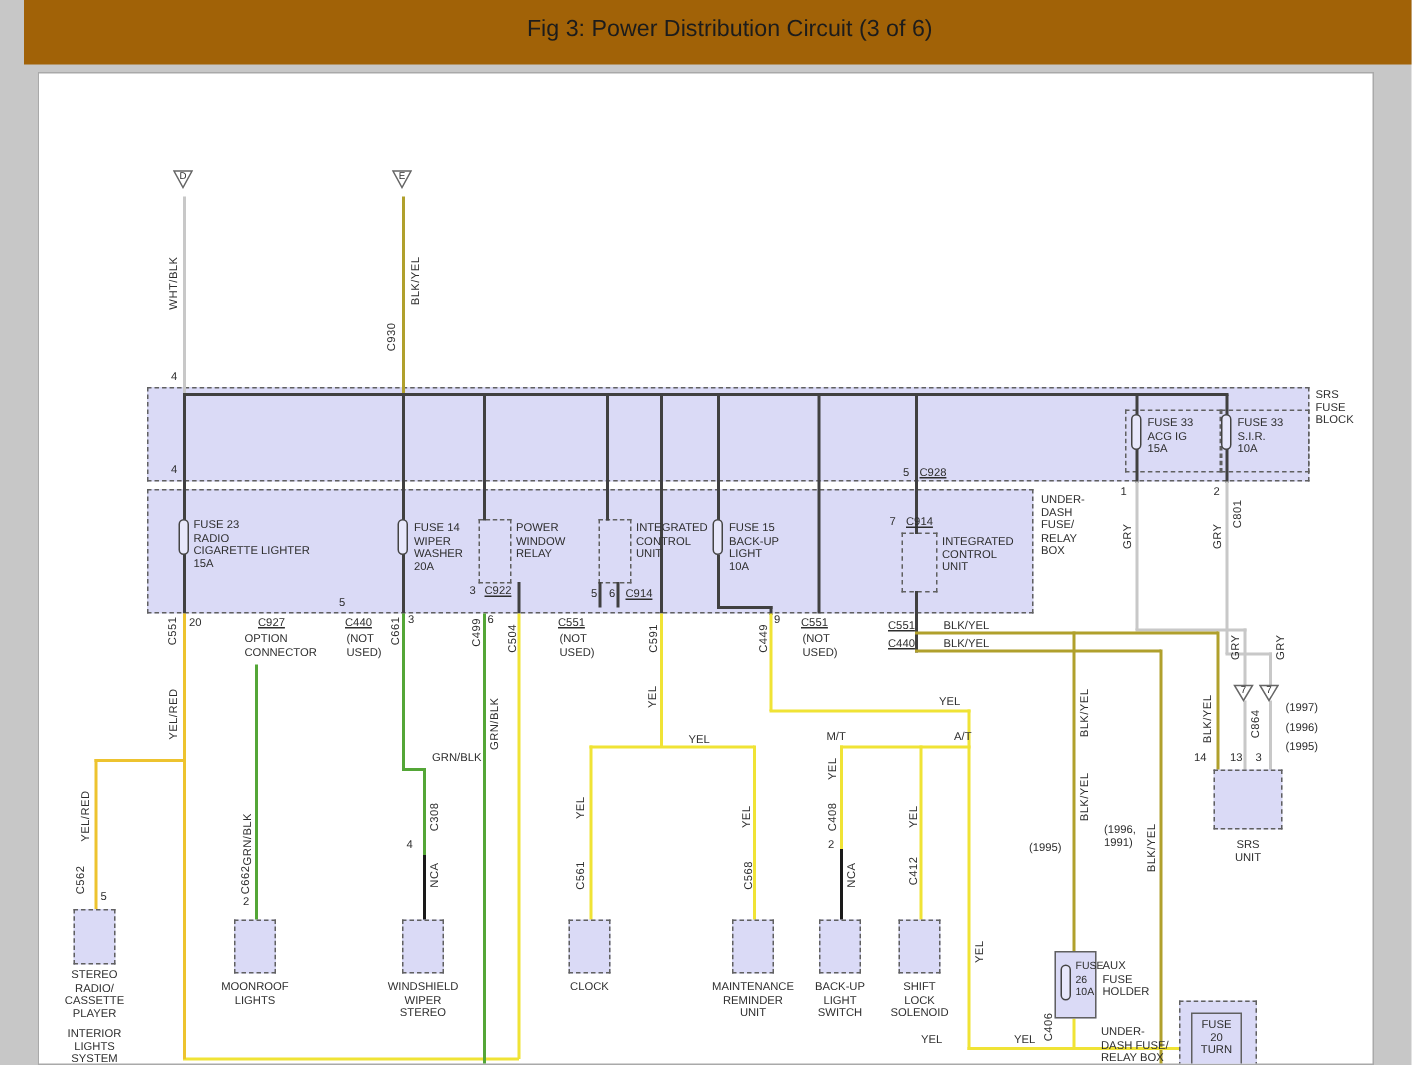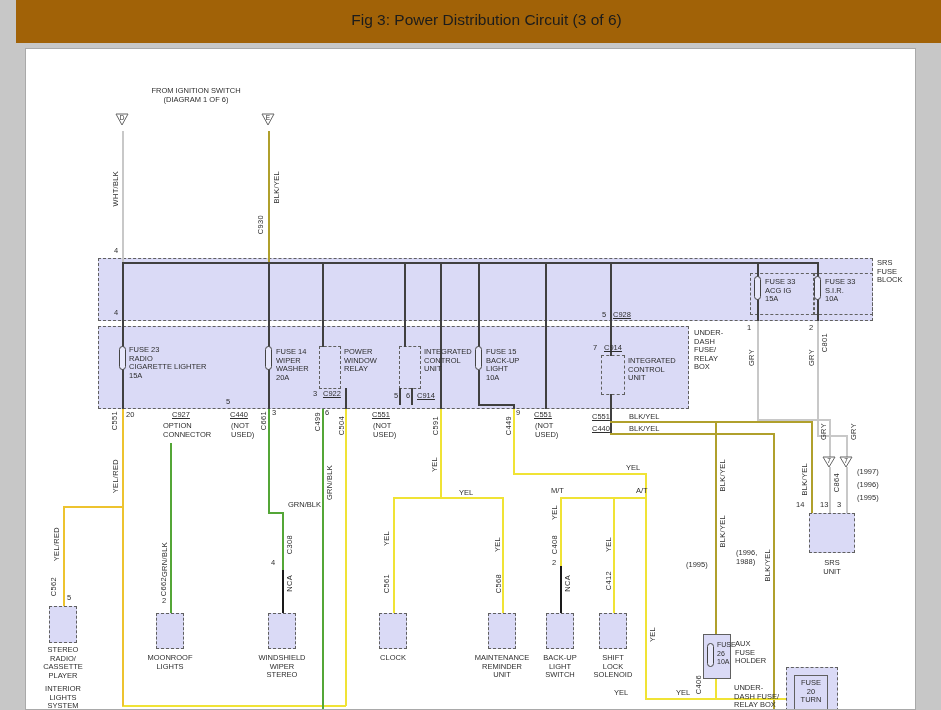--- a/index.html
+++ b/index.html
@@ -102,22 +102,20 @@
     <div class="w v grn" style="left:296px;top:360px;height:302px"></div>
     <div class="w v nca" style="left:256px;top:521px;height:44px"></div>
     <div class="w v nca" style="left:534px;top:517px;height:48px"></div>
 
     <div class="fuse" style="left:93px;top:297px"></div>
     <div class="fuse" style="left:239px;top:297px"></div>
     <div class="fuse" style="left:449px;top:297px"></div>
     <div class="fuse" style="left:728px;top:227px"></div>
     <div class="fuse" style="left:788px;top:227px"></div>
 
-    <div class="cblock" style="left:70px;top:38px;width:200px">FROM IGNITION SWITCH
-(DIAGRAM 1 OF 6)</div>
     <div class="tri" style="left:89px;top:64px">
       <svg width="14" height="13" viewBox="0 0 14 13">
           <path d="M1,1 L13,1 L7,12 Z" fill="#fff" stroke="#666" stroke-width="1"></path>
         </svg>
       <span class="tl">D</span>
     </div>
     <div class="tri" style="left:235px;top:64px">
       <svg width="14" height="13" viewBox="0 0 14 13">
           <path d="M1,1 L13,1 L7,12 Z" fill="#fff" stroke="#666" stroke-width="1"></path>
         </svg>
@@ -241,21 +239,21 @@
     <span class="vl" style="left:721px;top:300px">GRY</span>
     <span class="vl" style="left:781px;top:300px">GRY</span>
     <span class="vl" style="left:793px;top:374px">GRY</span>
     <span class="vl" style="left:823px;top:374px">GRY</span>
     <span class="vl" style="left:692px;top:410px">BLK/YEL</span>
     <span class="vl" style="left:692px;top:466px">BLK/YEL</span>
     <span class="vl" style="left:737px;top:500px">BLK/YEL</span>
     <span class="vl" style="left:774px;top:414px">BLK/YEL</span>
     <span class="lbl" style="left:660px;top:512px">(1995)</span>
     <div class="lblock" style="left:710px;top:500px">(1996,
-1988)</div>
+1991)</div>
     <div class="tri" style="left:796px;top:407px;width:14px;height:12px">
       <svg width="14" height="12" viewBox="0 0 14 12">
           <path d="M1,1 L13,1 L7,11 Z" fill="#fff" stroke="#666" stroke-width="1"></path>
         </svg>
       <span class="tl">7</span>
     </div>
     <div class="tri" style="left:813px;top:407px;width:14px;height:12px">
       <svg width="14" height="12" viewBox="0 0 14 12">
           <path d="M1,1 L13,1 L7,11 Z" fill="#fff" stroke="#666" stroke-width="1"></path>
         </svg>

